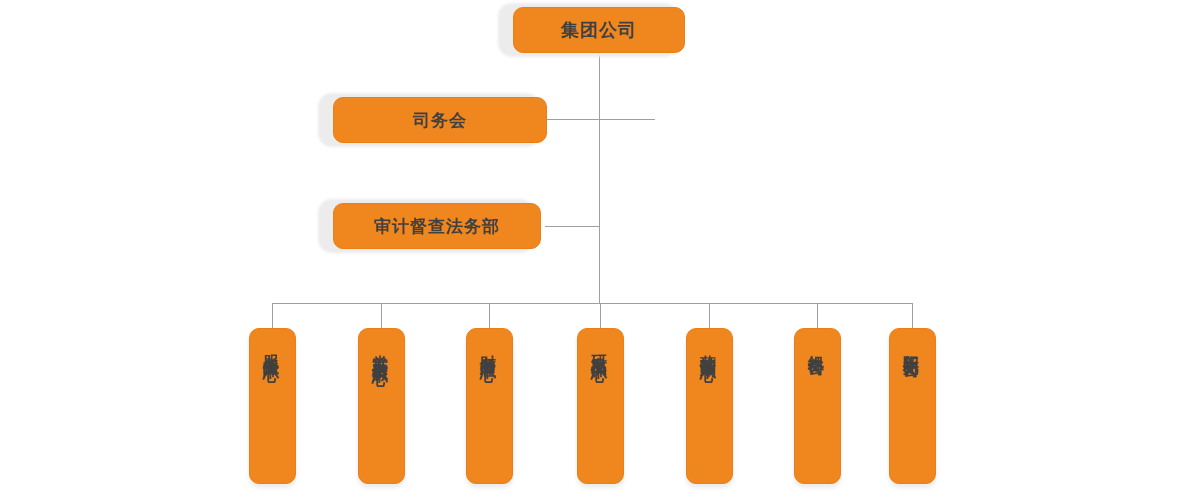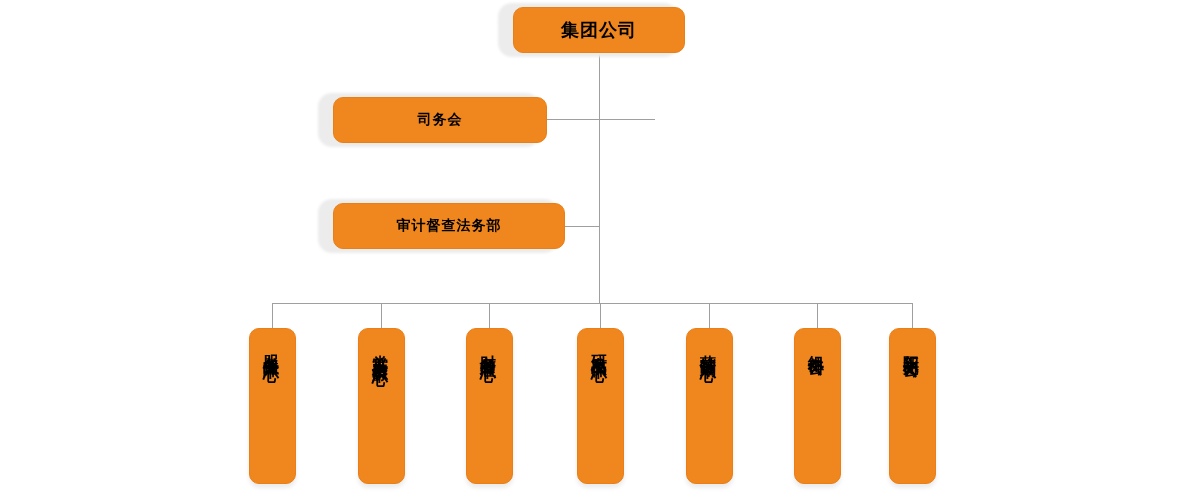--- a/index.html
+++ b/index.html
@@ -11,39 +11,39 @@
     position: relative;
     width: 1200px;
     height: 499px;
     background: #ffffff;
     overflow: hidden;
   }
   .node {
     position: absolute;
     background: #F0861E;
     border: 1px solid #EA7F16;
-    color: #000000;
+    color: #404040;
     font-weight: bold;
     box-sizing: border-box;
     border-radius: 10px;
   }
   .h-node {
     height: 46px;
-    font-size: 14px;
+    font-size: 17px;
     display: flex;
     align-items: center;
     justify-content: center;
     letter-spacing: 1px;
   }
   .shadow-left  { box-shadow: -11px 0 3px 4px #ececec; }
   .shadow-right { box-shadow: 11px 0 3px 4px #ececec; }
   #node-root { left: 513px; top: 7px;  width: 172px; font-size: 18px; }
   #node-l2a  { left: 333px; top: 97px;  width: 214px; }
   #node-l2b  { left: 655px; top: 97px;  width: 210px; }
-  #node-l3   { left: 333px; top: 203px; width: 232px; }
+  #node-l3   { left: 333px; top: 203px; width: 208px; }
   .v-node {
     top: 328px;
     width: 47px;
     height: 156px;
     font-size: 16px;
     writing-mode: vertical-rl;
     text-orientation: upright;
     letter-spacing: 2px;
     line-height: 47px;
     padding-top: 13px;

